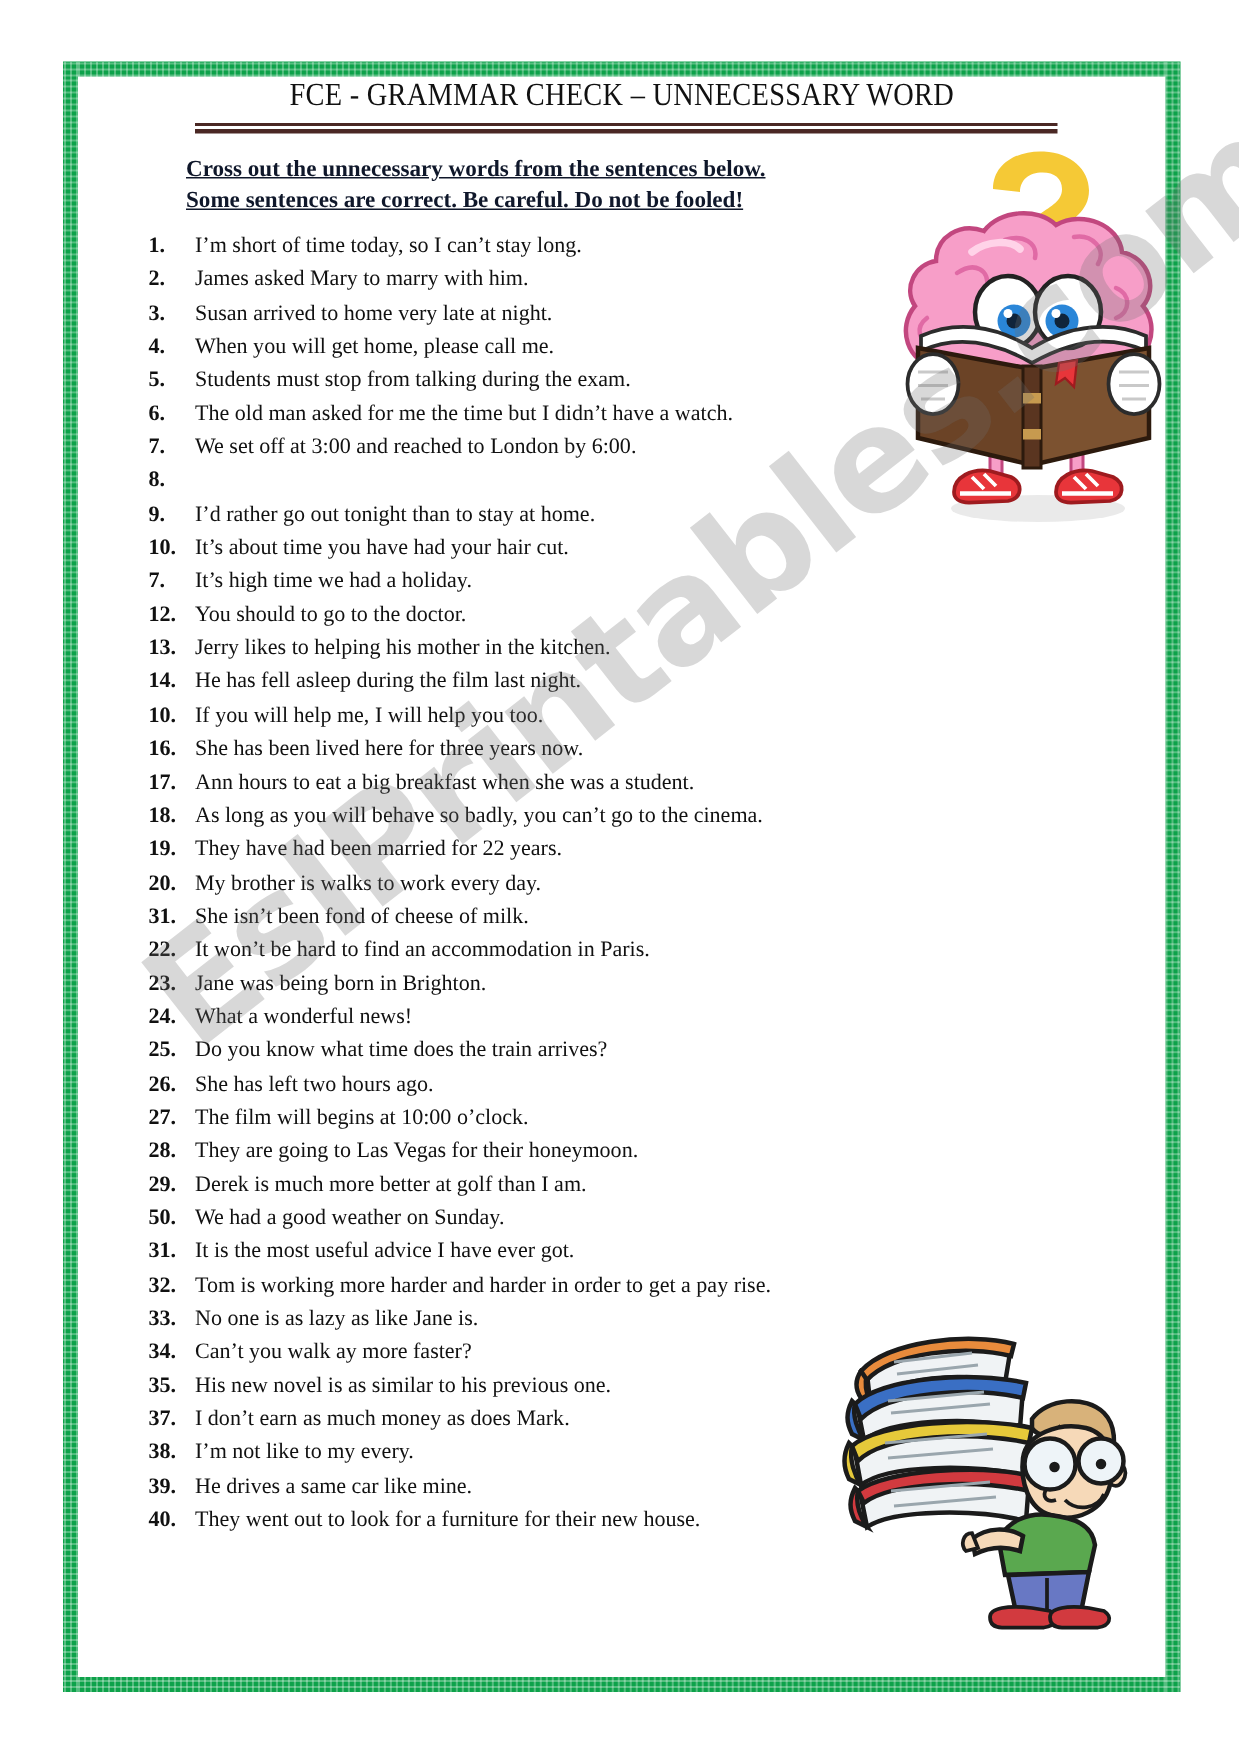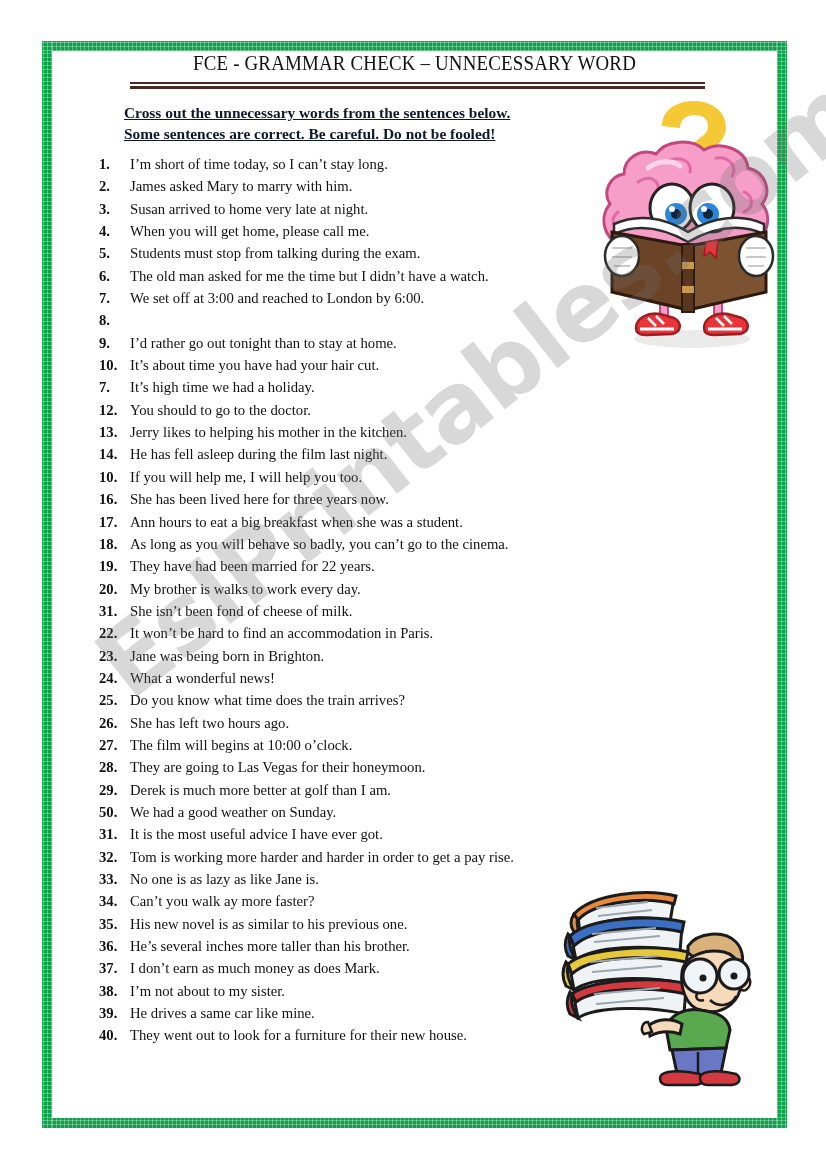--- a/index.html
+++ b/index.html
@@ -335,30 +335,26 @@
         </div>
         <div class="row">
           <span class="num">34.</span>
           <span class="txt">Can’t you walk ay more faster?</span>
         </div>
         <div class="row">
           <span class="num">35.</span>
           <span class="txt">His new novel is as similar to his previous one.</span>
         </div>
         <div class="row">
-          <span class="num">36.</span>
-          <span class="txt">He’s several inches more taller than his brother.</span>
-        </div>
-        <div class="row">
           <span class="num">37.</span>
           <span class="txt">I don’t earn as much money as does Mark.</span>
         </div>
         <div class="row">
           <span class="num">38.</span>
-          <span class="txt">I’m not about to my sister.</span>
+          <span class="txt">I’m not like to my every.</span>
         </div>
         <div class="row">
           <span class="num">39.</span>
           <span class="txt">He drives a same car like mine.</span>
         </div>
         <div class="row">
           <span class="num">40.</span>
           <span class="txt">They went out to look for a furniture for their new house.</span>
         </div>
       </div>

